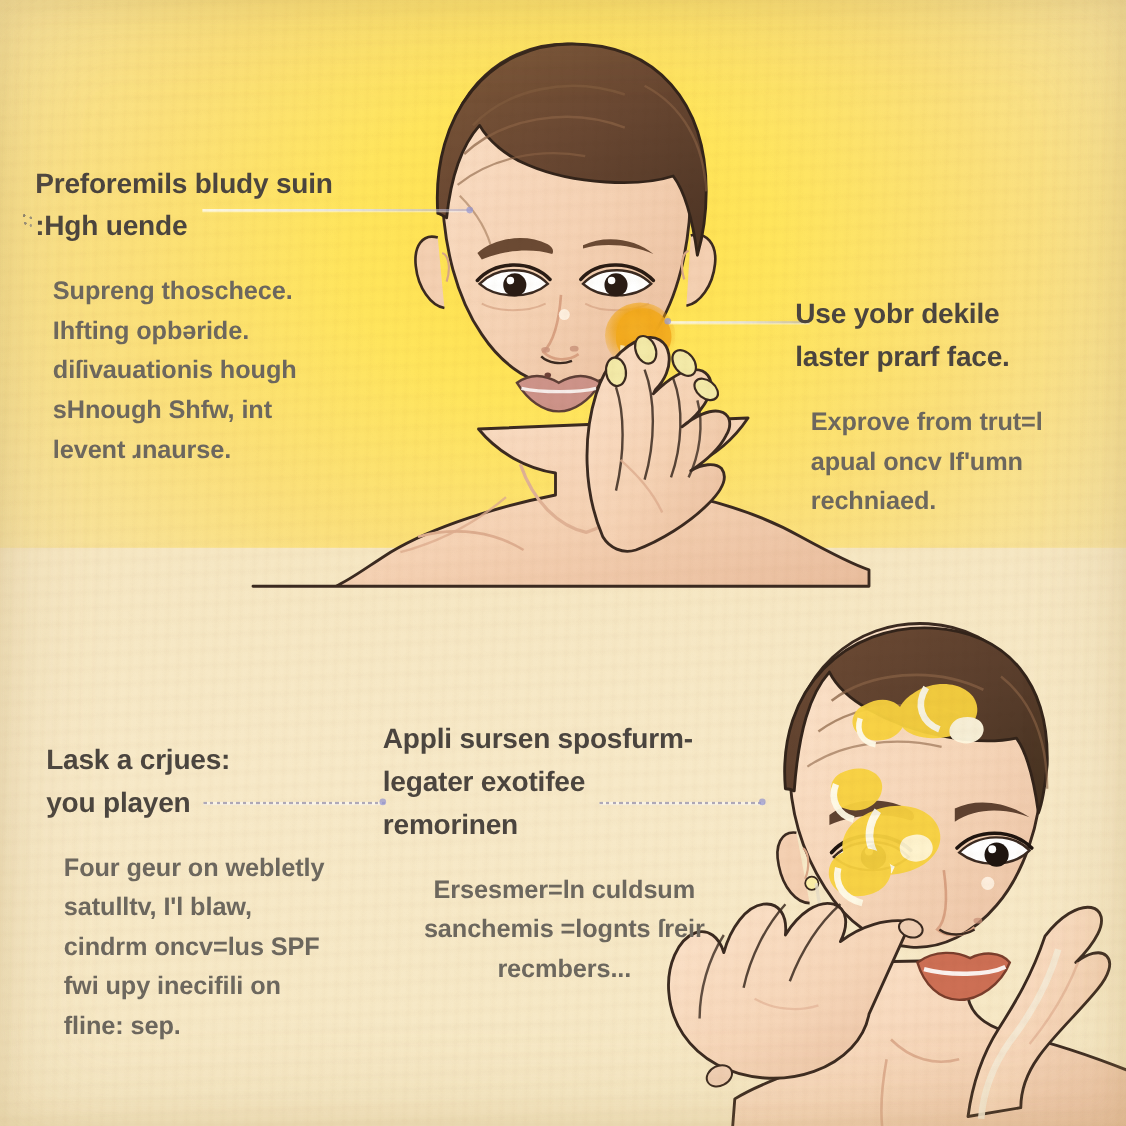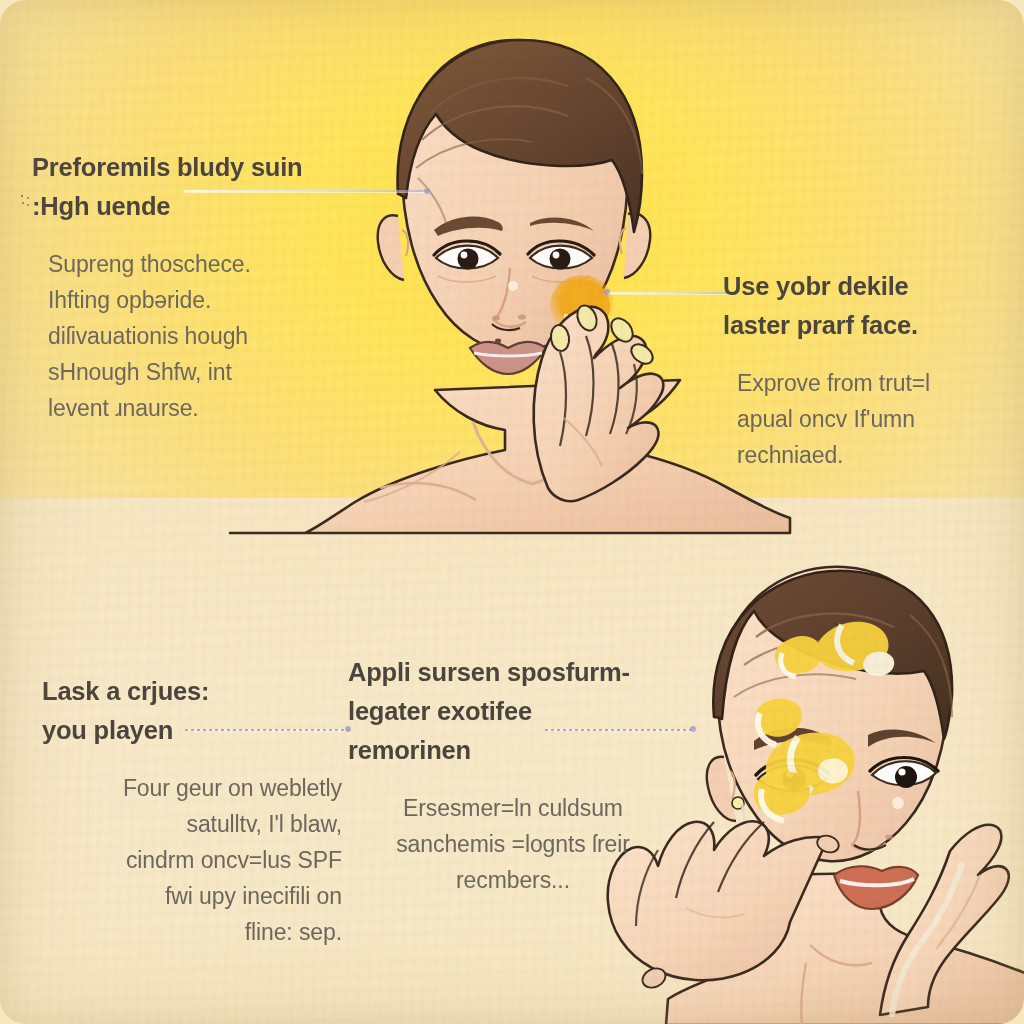--- a/index.html
+++ b/index.html
@@ -5,21 +5,20 @@
   html,body{margin:0;padding:0;background:#f6e7c0;}
   body{
     font-family:"Liberation Sans","DejaVu Sans",sans-serif;
     -webkit-font-smoothing:antialiased;
   }
   #stage{
     position:relative;
     width:1024px;height:1024px;
     overflow:hidden;
     background:#f6e8c2;
-    border-radius:26px;
   }
 
   
   .bg-base{
     position:absolute;inset:0;
     background:
       radial-gradient(120% 90% at 50% 22%, #ffe14a 0%, #ffe55c 16%, #fbe07a 32%, #f7e3a4 50%, #f5e6bd 66%, #f6e8c6 100%);
   }
   .bg-lower{
     position:absolute;left:0;right:0;top:498px;bottom:0;
@@ -47,25 +46,26 @@
     color:#4b453f;
     letter-spacing:-0.2px;
     white-space:pre-line;
   }
   .bd{
     font-size:23px;
     line-height:36px;
     color:#6d685f;
     letter-spacing:-0.1px;
     white-space:pre-line;
+    font-weight:bold;
   }
   .bd{margin-top:20px;}
   .tl .bd{padding-left:16px;}
   .tr .bd{padding-left:14px;}
-  .bl .bd{padding-left:16px;text-align:right;}
+  .bl .bd{padding-left:16px;}
   .bm .bd{padding-left:10px;text-align:center;}
 
   .tiny-dots{
     position:absolute;
     left:20px;top:194px;
     width:11px;height:14px;
     background:
       radial-gradient(circle at 2px 2px, #7b766c 1.1px, transparent 1.4px),
       radial-gradient(circle at 8px 4px, #8a8478 1.1px, transparent 1.4px),
       radial-gradient(circle at 3px 9px, #8a8478 1.1px, transparent 1.4px),

